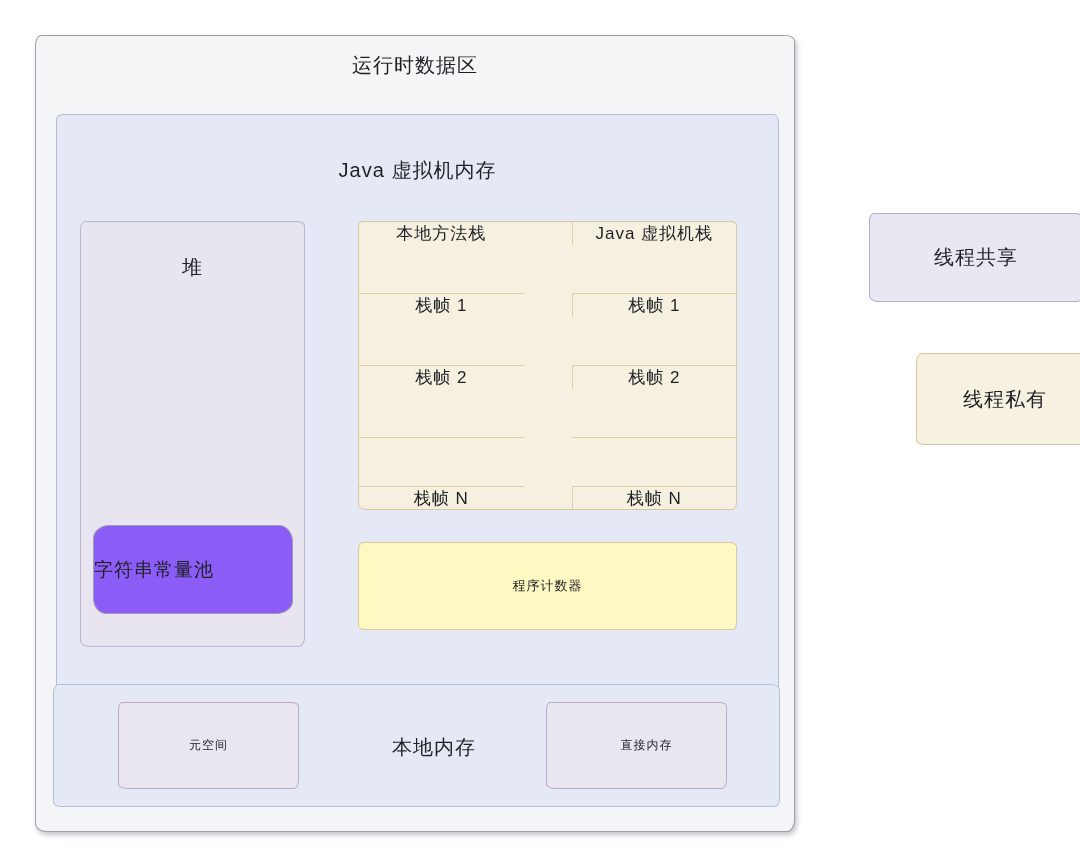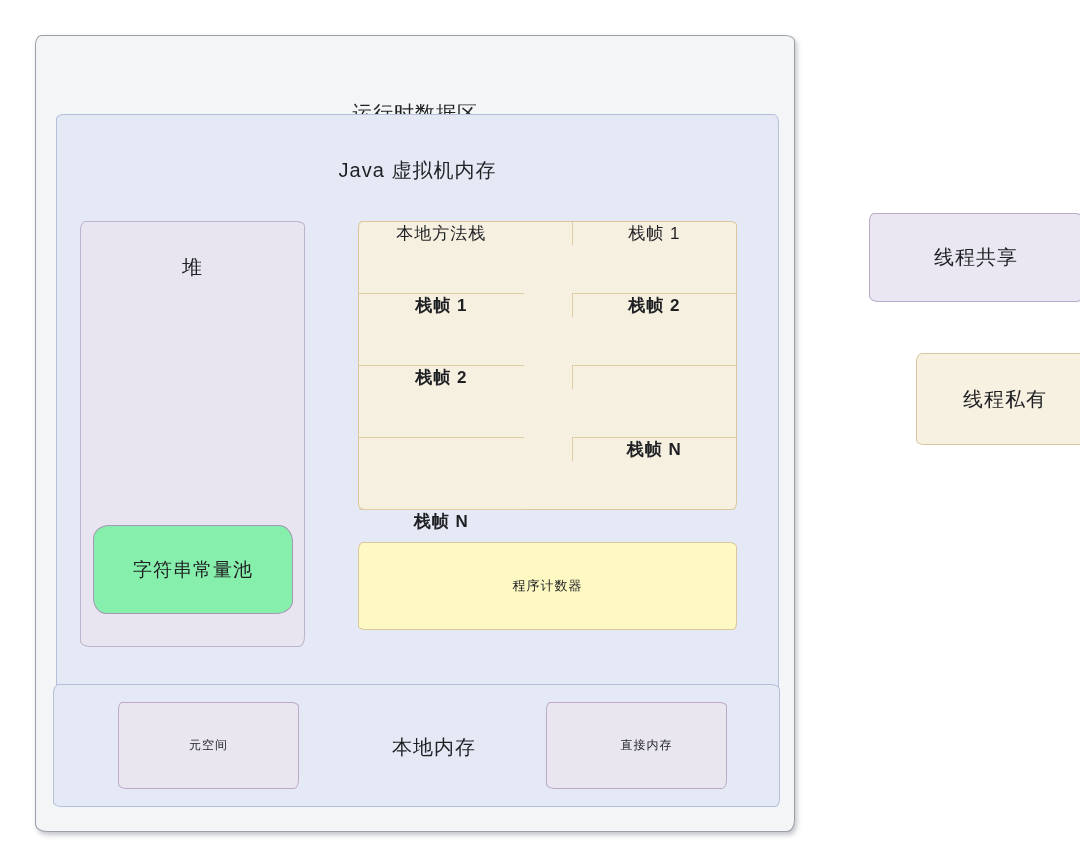--- a/index.html
+++ b/index.html
@@ -23,21 +23,21 @@
 
   
   .outer-box {
     position: absolute; left: 35px; top: 35px;
     width: 760px; height: 797px;
     background: #f4f5f7;
     border: 1.5px solid #9aa0a8;
     border-radius: 6px 10px 8px 12px / 10px 6px 12px 8px;
     box-shadow: 2px 3px 5px rgba(120,125,135,0.45);
   }
-  .outer-title { top: 15px; margin-top: 48px; }
+  .outer-title { top: 15px; }
 
   
   .jvm-box {
     position: absolute; left: 20px; top: 78px;
     width: 723px; height: 651px;
     background: #e4e9f5;
     border: 1.3px solid #b3c0d8;
     border-radius: 8px 5px 10px 6px / 5px 9px 6px 10px;
   }
   .jvm-title { top: 41px; }
@@ -47,45 +47,45 @@
     position: absolute; left: 23px; top: 106px;
     width: 225px; height: 426px;
     background: #e8e5f0;
     border: 1.3px solid #bcb3cd;
     border-radius: 5px 9px 6px 10px / 9px 5px 10px 6px;
   }
   .heap-title { top: 31px; }
   .string-pool {
     position: absolute; left: 12px; top: 303px;
     width: 200px; height: 89px;
-    background: #86efac;
+    background: #8b5cf6;
     border: 1.6px solid #a29ab5;
     border-radius: 16px 14px 17px 13px / 14px 17px 13px 16px;
-    display: flex; align-items: center; justify-content: center;
+    display: flex; align-items: center; 
     font-size: 19px; font-weight: 500; letter-spacing: 1px;
   }
 
   
   .stack-table {
     position: absolute; left: 301px; top: 106px;
     width: 379px; height: 289px;
     background: #f6f0e1;
     border: 1.4px solid #dbc79d;
     border-radius: 4px 7px 5px 8px / 7px 4px 8px 5px;
     display: grid;
     grid-template-columns: 1fr 1fr;
     grid-template-rows: repeat(5, 1fr);
     gap: 48px;
   }
   .stack-cell {
     display: flex; align-items: center; justify-content: center;
     font-size: 17px; font-weight: 500; letter-spacing: 1px;
   }
   .stack-cell:nth-child(even) { border-left: 1.2px solid #e0cda4; }
-  .stack-cell:nth-child(n+3) { border-top: 1.2px solid #e0cda4; font-weight: bold; }
+  .stack-cell:nth-child(n+3) { border-top: 1.2px solid #e0cda4; }
 
   
   .program-counter {
     position: absolute; left: 301px; top: 427px;
     width: 379px; height: 88px;
     background: #fef9c3;
     border: 1.4px solid #dbc79d;
     border-radius: 5px 8px 4px 7px / 8px 5px 7px 4px;
     display: flex; align-items: center; justify-content: center;
     font-size: 13px; font-weight: 500; letter-spacing: 1px;
@@ -149,20 +149,21 @@
 
       <div class="heap-box">
         <div class="box-title heap-title">堆</div>
         <div class="string-pool">
           <span>字符串常量池</span>
         </div>
       </div>
 
       <div class="stack-table">
         <div class="stack-cell">本地方法栈</div>
+        <div class="stack-cell">Java 虚拟机栈</div>
 
         <div class="stack-cell">栈帧 1</div>
         <div class="stack-cell">栈帧 1</div>
 
         <div class="stack-cell">栈帧 2</div>
         <div class="stack-cell">栈帧 2</div>
 
         <div class="stack-cell"></div>
         <div class="stack-cell"></div>
 

